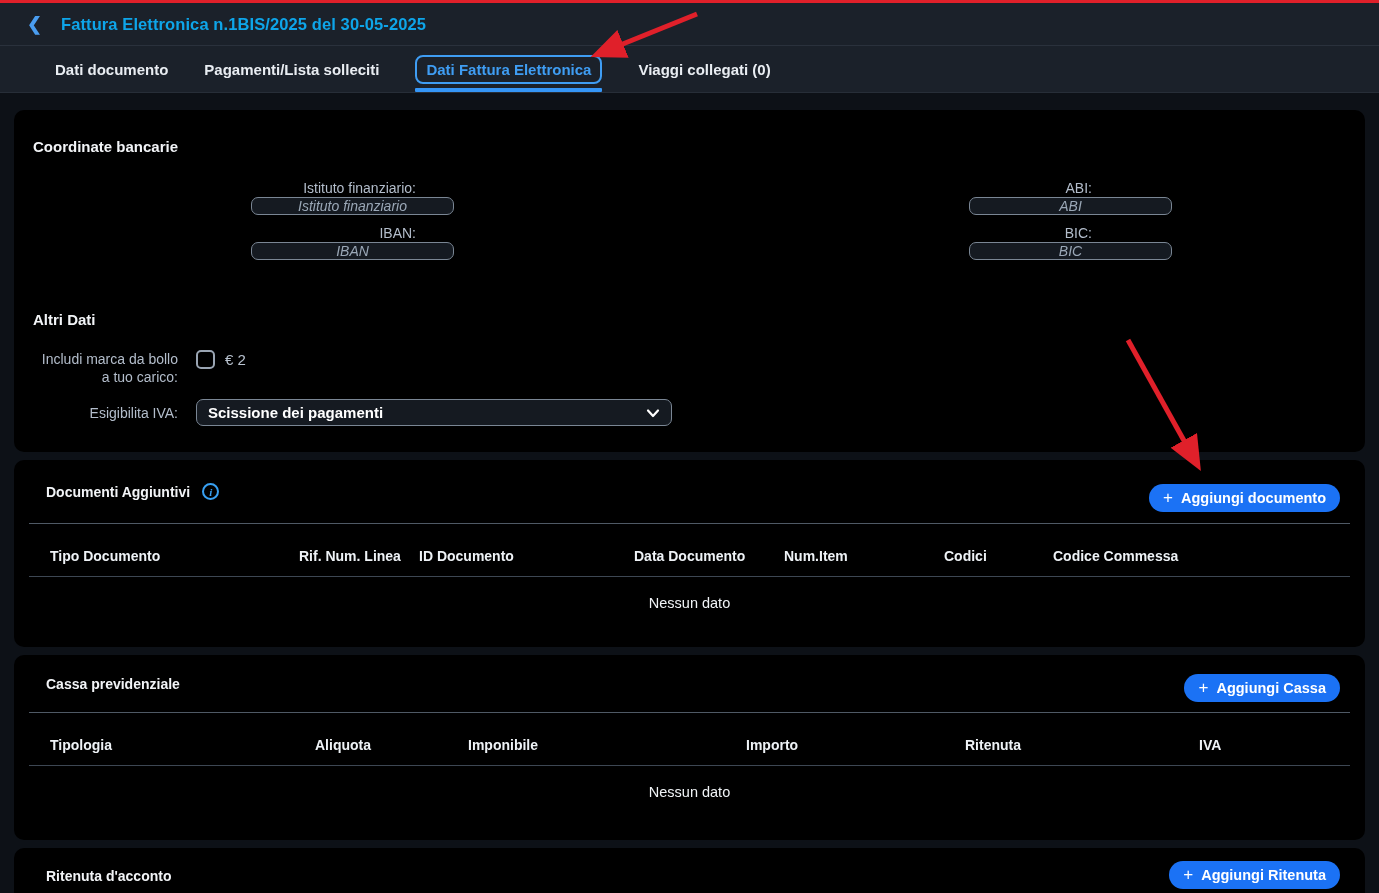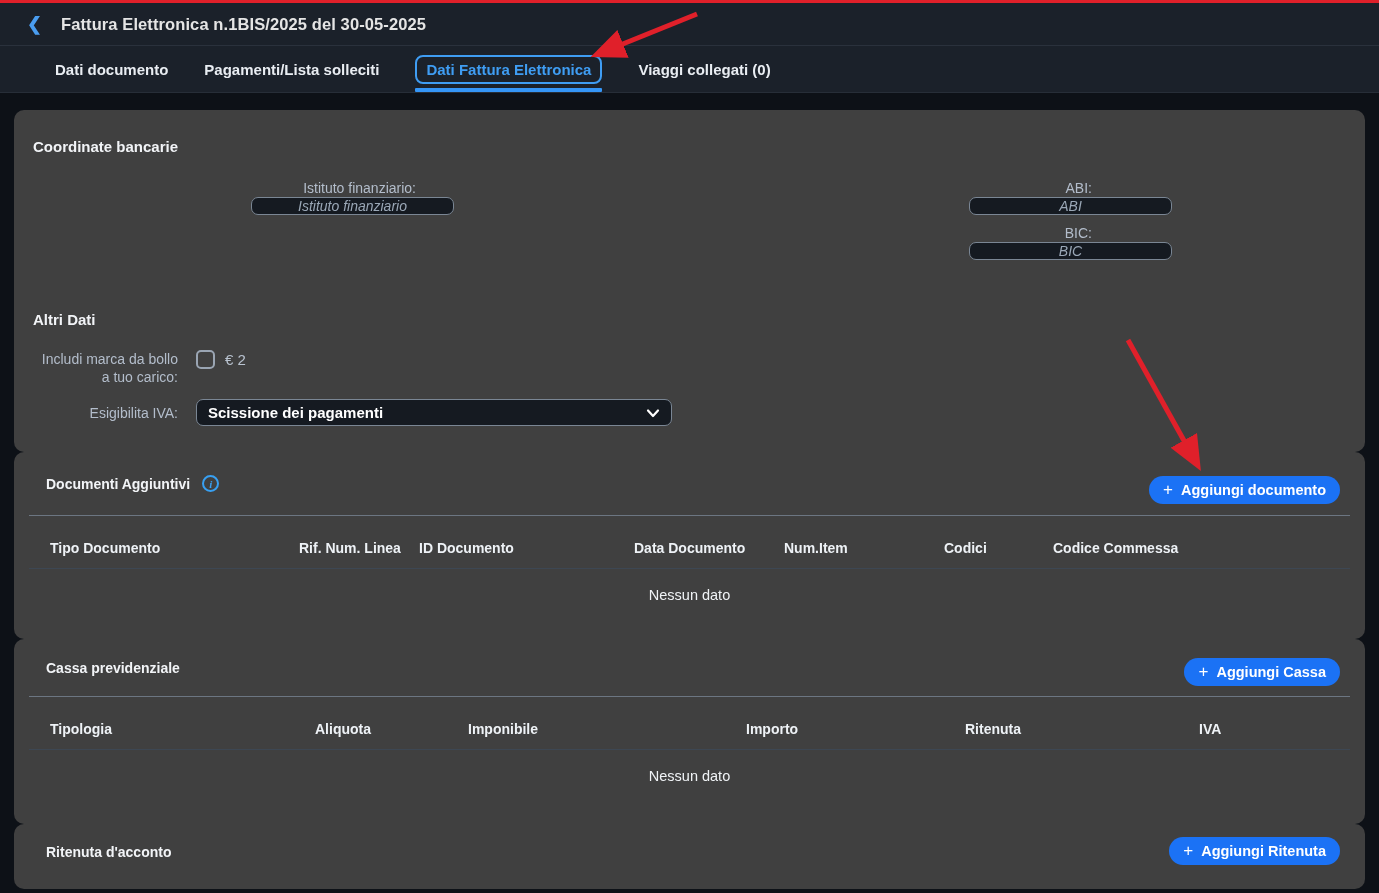--- a/index.html
+++ b/index.html
@@ -14,41 +14,41 @@
 
   
   .app-header {
     height:43px; background:#1b212a; border-bottom:1px solid #2a313c;
     display:flex; align-items:center; padding-left:27px;
   }
   .back-btn {
     color:#4a9df0; font-size:18px; font-weight:bold; cursor:pointer;
     width:22px; line-height:1;
   }
-  .app-title { font-size:16.5px; font-weight:bold; color:#e5e5e5; margin-left:12px; letter-spacing:.1px; }
+  .app-title { font-size:16.5px; font-weight:bold; color:#0ea5e9; margin-left:12px; letter-spacing:.1px; }
 
   
   .tab-bar {
     height:47px; background:#1b212a; border-bottom:1px solid #272e38;
     display:flex; align-items:stretch; padding-left:55px; gap:36px;
   }
   .tab { display:flex; align-items:center; position:relative; cursor:pointer; }
   .tab-label { font-size:15px; font-weight:bold; color:#e9edf2; white-space:nowrap; }
   .tab.active .tab-label {
     color:#3f9df3; border:2px solid #3f9df3; border-radius:8px; padding:4px 9px;
   }
   .tab.active::after {
     content:""; position:absolute; left:0; right:0; bottom:0; height:4px;
     background:#3596f7; border-radius:1px;
   }
 
   
   .content { padding:17px 14px 0 14px; }
   .card {
-    background:#404040; border-radius:10px; margin-bottom:0; position:relative;
+    background:#000000; border-radius:10px; margin-bottom:8px; position:relative;
   }
 
   
   .card-form { height:342px; padding:28px 17px 0 19px; }
   .section-title { font-size:15px; font-weight:bold; color:#f2f4f7; }
   .form-grid { display:grid; grid-template-columns:639px 1fr; column-gap:121px; margin-top:24px; }
   .field-row { display:flex; align-items:center; margin-bottom:9px;flex-direction:column; }
   .field-label {
     color:#b3bdcb; font-size:14px; text-align:right; margin-right:18px; flex:0 0 auto;
     line-height:18px;
@@ -152,20 +152,24 @@
 <main class="content">
 
   <section class="card card-form">
     <h2 class="section-title">Coordinate bancarie</h2>
 
     <div class="form-grid">
       <div class="col-left">
         <div class="field-row">
           <label class="field-label">Istituto finanziario:</label>
           <input class="text-input" type="text" placeholder="Istituto finanziario" style="">
+        </div>
+        <div class="field-row">
+          <label class="field-label">IBAN:</label>
+          <input class="text-input" type="text" placeholder="IBAN" style="">
         </div>
       </div>
       <div class="col-right">
         <div class="field-row">
           <label class="field-label">ABI:</label>
           <input class="text-input" type="text" placeholder="ABI" style="">
         </div>
         <div class="field-row">
           <label class="field-label">BIC:</label>
           <input class="text-input" type="text" placeholder="BIC" style="">

